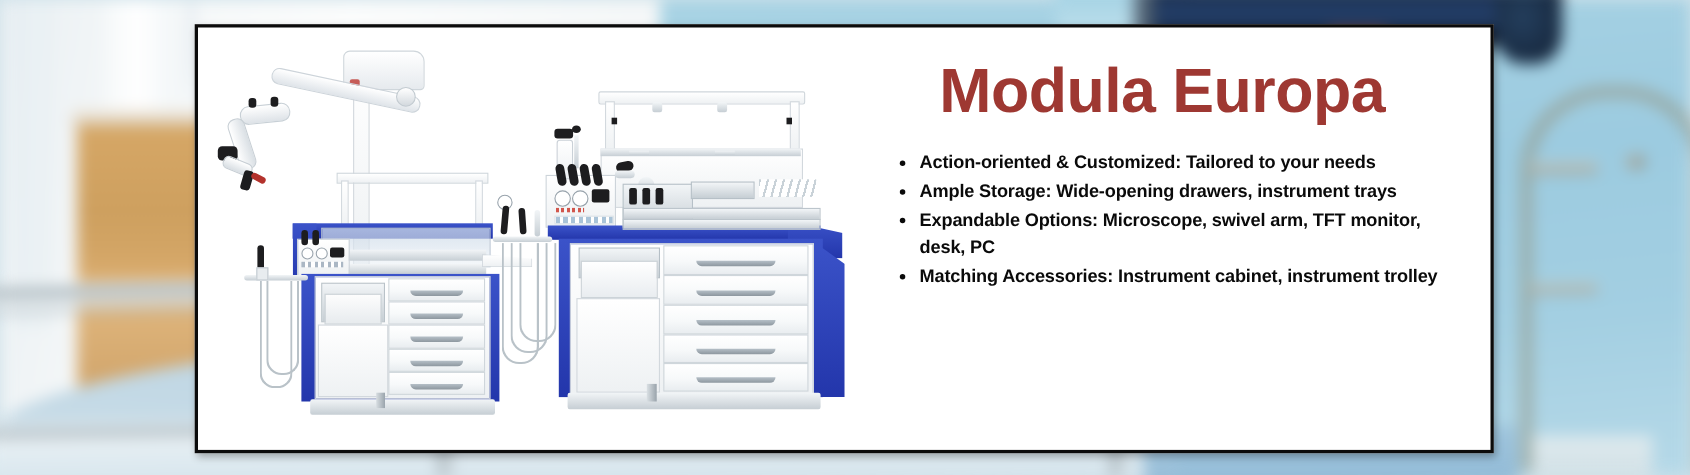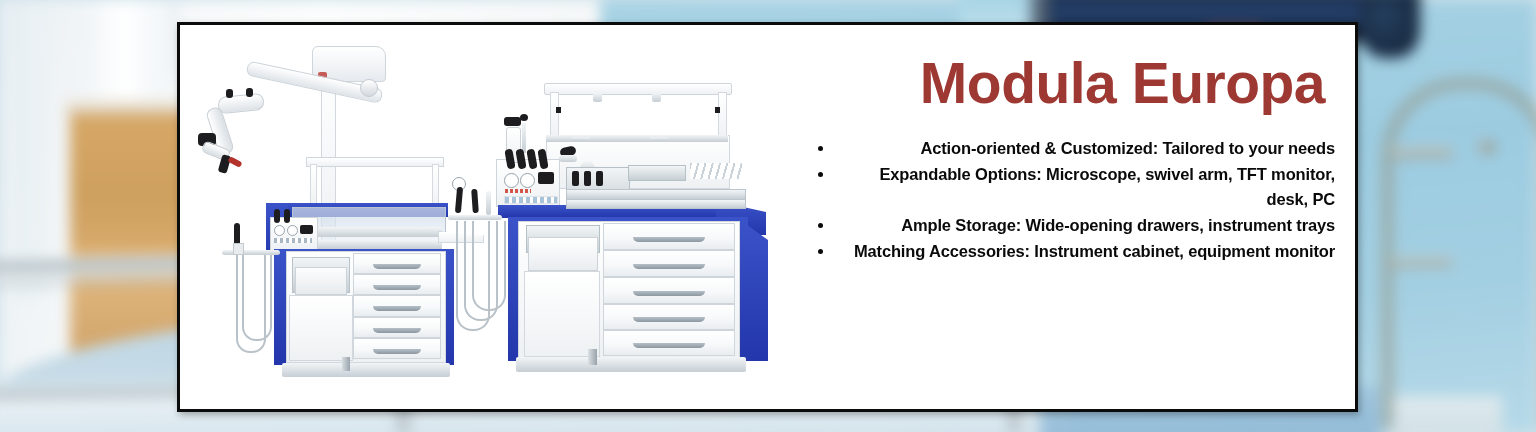--- a/index.html
+++ b/index.html
@@ -89,28 +89,27 @@
     background:#ffffff;border:3px solid #0b0b0b;box-sizing:border-box;
     box-shadow:2px 3px 7px rgba(0,0,0,.30);
     display:flex;
   }
   .panel-left{position:relative;width:600px;height:100%;flex:0 0 600px;}
   .panel-right{position:relative;flex:1;padding:18px 20px 0 8px;box-sizing:border-box;}
 
   
   .title{
     font-size:57px;font-weight:bold;color:#9E3832;letter-spacing:-.5px;
-    text-align:right;line-height:1;margin:12px 0 0 0;padding-right:10px;
+    text-align:center;line-height:1;margin:12px 0 0 0;padding-right:10px;
   }
   .bullets{margin:24px 0 0 0;padding:0 0 0 30px;list-style:none;}
   .bullets li{
     position:relative;font-size:16.5px;font-weight:bold;color:#0a0a0a;
     line-height:25px;margin-bottom:1px;padding-left:18px;
     letter-spacing:-.15px;
-    text-align:right;
   }
   .bullets li::before{
     content:"";position:absolute;left:0;top:10px;width:5px;height:5px;
     border-radius:50%;background:#0a0a0a;
   }
 
   
   .unit{position:absolute;}
   .u-white{background:linear-gradient(180deg,#ffffff,#eef1f3);}
   .u-blue{background:linear-gradient(180deg,#3b53c9,#2336ab);}
@@ -328,20 +327,20 @@
         <div class="tube" style="left:-4px;top:182px;width:30px;height:108px;border-radius:0 0 16px 16px;"></div>
         <div class="tube" style="left:4px;top:182px;width:30px;height:98px;border-radius:0 0 16px 16px;"></div>
         <div class="tube" style="left:12px;top:182px;width:30px;height:88px;border-radius:0 0 16px 16px;"></div>
       </div>
     </div>
 
     <div class="panel-right">
       <h1 class="title">Modula Europa</h1>
       <ul class="bullets">
         <li>Action-oriented &amp; Customized: Tailored to your needs</li>
+        <li>Ample Storage: Wide-opening drawers, instrument trays</li>
         <li>Expandable Options: Microscope, swivel arm, TFT monitor, desk, PC</li>
-        <li>Ample Storage: Wide-opening drawers, instrument trays</li>
-        <li>Matching Accessories: Instrument cabinet, equipment monitor</li>
+        <li>Matching Accessories: Instrument cabinet, instrument trolley</li>
       </ul>
     </div>
 
   </div>
 </div>
 
 </body></html>

